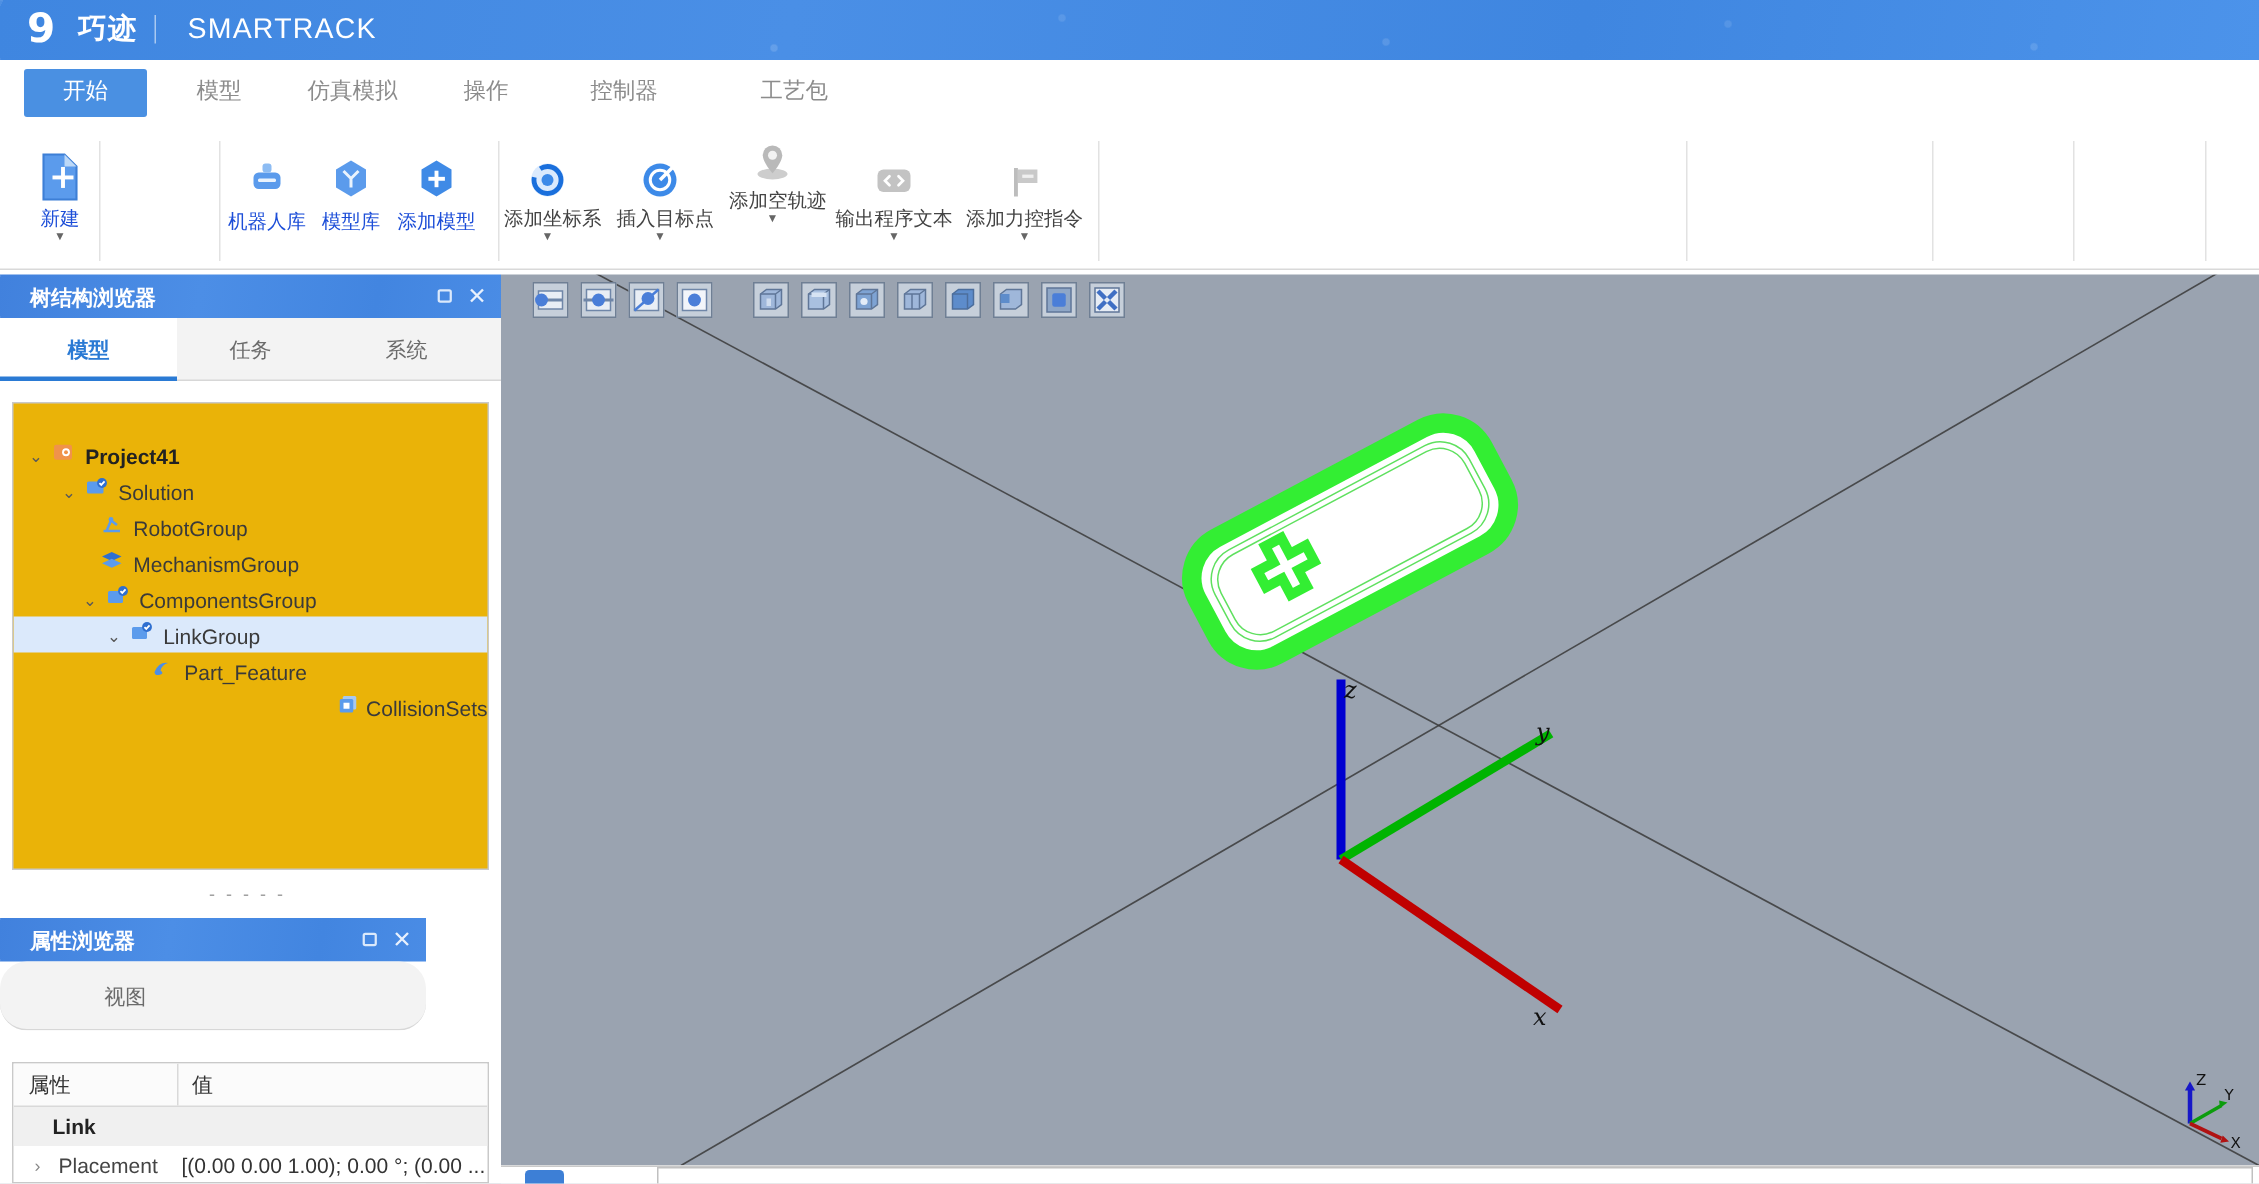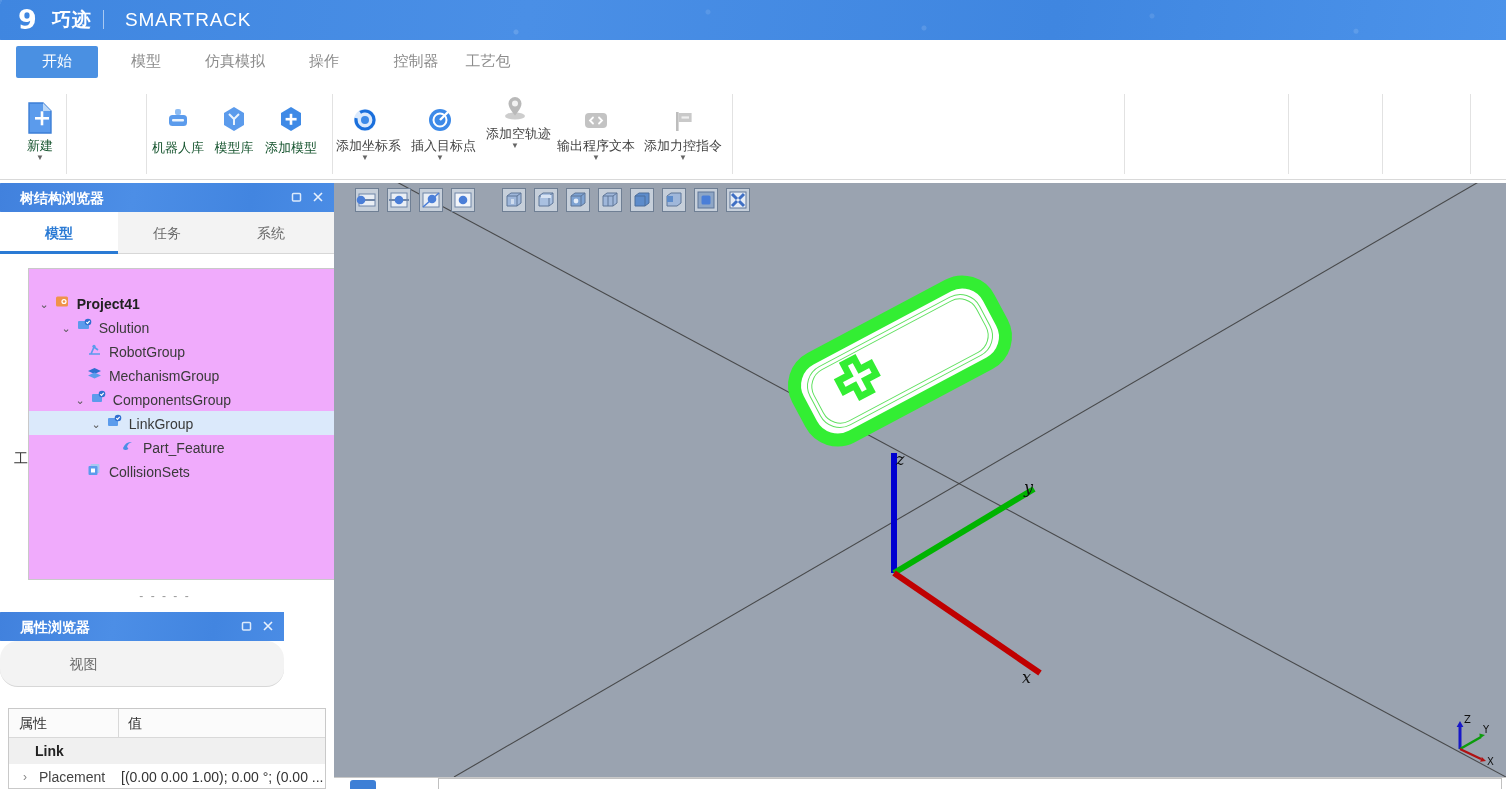--- a/index.html
+++ b/index.html
@@ -69,21 +69,21 @@
   .ribbon {
     position: absolute; left: 0; top: 88px; width: 1506px; height: 92px;
     background: #ffffff; border-bottom: 1px solid #d9d9d9;
   }
   .rsep { position: absolute; top: 6px; width: 1px; height: 80px; background: #e2e2e2; }
 
   .big-btn {
     position: absolute; width: 58px; text-align: center; cursor: default;
   }
   .big-btn .ic { height: 38px; }
-  .big-btn .lb { font-size: 13px; color: #14532d; line-height: 16px; white-space: nowrap; }
+  .big-btn .lb { font-size: 13px; color: #1d4ed8; line-height: 16px; white-space: nowrap; }
   .big-btn .car { font-size: 8px; color: #666; line-height: 8px; }
 
   .wide-btn { position: absolute; text-align: center; cursor: default; width: 86px; }
   .wide-btn .ic { height: 34px; }
   .wide-btn .lb { font-size: 13px; color: #444; line-height: 15px; white-space: nowrap; }
   .wide-btn .car { font-size: 8px; color: #666; line-height: 9px; }
 
   .small-btn {
     position: absolute; height: 24px; line-height: 24px; font-size: 13px;
     color: #555; white-space: nowrap; cursor: default;
@@ -134,21 +134,21 @@
   .ptab {
     position: absolute; top: 0; height: 42px; line-height: 42px; text-align: center;
     font-size: 14px; color: #6b6b6b; cursor: default;
   }
   .ptab.active { background: #ffffff; color: #2a7ad4; font-weight: bold; }
   .ptab.active:after {
     content:""; position:absolute; left:0; bottom:0; width:100%; height:3px; background:#2a7ad4;
   }
 
   .treebox {
-    position: absolute; background: #f0abfc; border: 1px solid #c9c9c9; overflow: hidden; margin-left: 20px;
+    position: absolute; background: #eab308; border: 1px solid #c9c9c9; overflow: hidden;
   }
   .tree-root-lbl { font-size: 14px; color: #333; padding: 2px 0 0 6px; }
   .tnode {
     position: relative; height: 24px; line-height: 24px; font-size: 14px;
     color: #3a3a3a; white-space: nowrap; cursor: default;
   }
   .tnode.sel { background: #dbe9fb; }
   .tnode .exp {
     display:inline-block; width: 14px; text-align:center; color:#5a5a5a; font-size: 11px;
   }
@@ -210,21 +210,21 @@
     <div class="logo-sep"></div>
     <div class="logo-txt">SMARTRACK</div>
   </div>
 
   <div class="ribbon-tabs">
     <div class="rtab active" style="left:16px;width:82px;">开始</div>
     <div class="rtab" style="left:118px;width:56px;">模型</div>
     <div class="rtab" style="left:190px;width:90px;">仿真模拟</div>
     <div class="rtab" style="left:296px;width:56px;">操作</div>
     <div class="rtab" style="left:380px;width:72px;">控制器</div>
-    <div class="rtab" style="left:452px;width:72px;">工艺包</div>
+    <div class="rtab" style="left:480px;width:72px;text-align:right;">工艺包</div>
   </div>
 
   <div class="ribbon">
 
     <div class="big-btn" style="left:11px;top:12px;">
       <div class="ic">
         <svg width="34" height="36" viewBox="0 0 34 36">
           <path d="M6 3 h14 l8 8 v22 a0 0 0 0 1 0 0 h-22 z" fill="#5b9bec" stroke="#3d7fd6" stroke-width="1.4"></path>
           <path d="M20 3 v8 h8 z" fill="#bcd8f7"></path>
           <rect x="12" y="17" width="14" height="2.6" fill="#fff"></rect>
@@ -498,21 +498,21 @@
 
       <div class="tnode" style="padding-left:92px;">
         <span class="tic">
           <svg width="15" height="15" viewBox="0 0 15 15">
               <path d="M2 10 q3 -7 9 -6 q-4 1 -5 5 q3 2 -1 3 q-3 0.4 -3 -2 z" fill="#4c8ee6"></path>
             </svg>
         </span>
         <span class="tlbl">Part_Feature</span>
       </div>
 
-      <div class="tnode" style="padding-left:58px;">
+      <div class="tnode" style="padding-left:58px;text-align:right;">
         <span class="tic">
           <svg width="15" height="15" viewBox="0 0 15 15">
               <rect x="3.5" y="2" width="9" height="9" rx="1" fill="#a8c9f0"></rect>
               <rect x="1.5" y="4" width="9" height="9" rx="1" fill="#5b9bec"></rect>
               <rect x="4" y="6.5" width="4" height="4" fill="#fff"></rect>
             </svg>
         </span>
         <span class="tlbl">CollisionSets</span>
       </div>
     </div>

